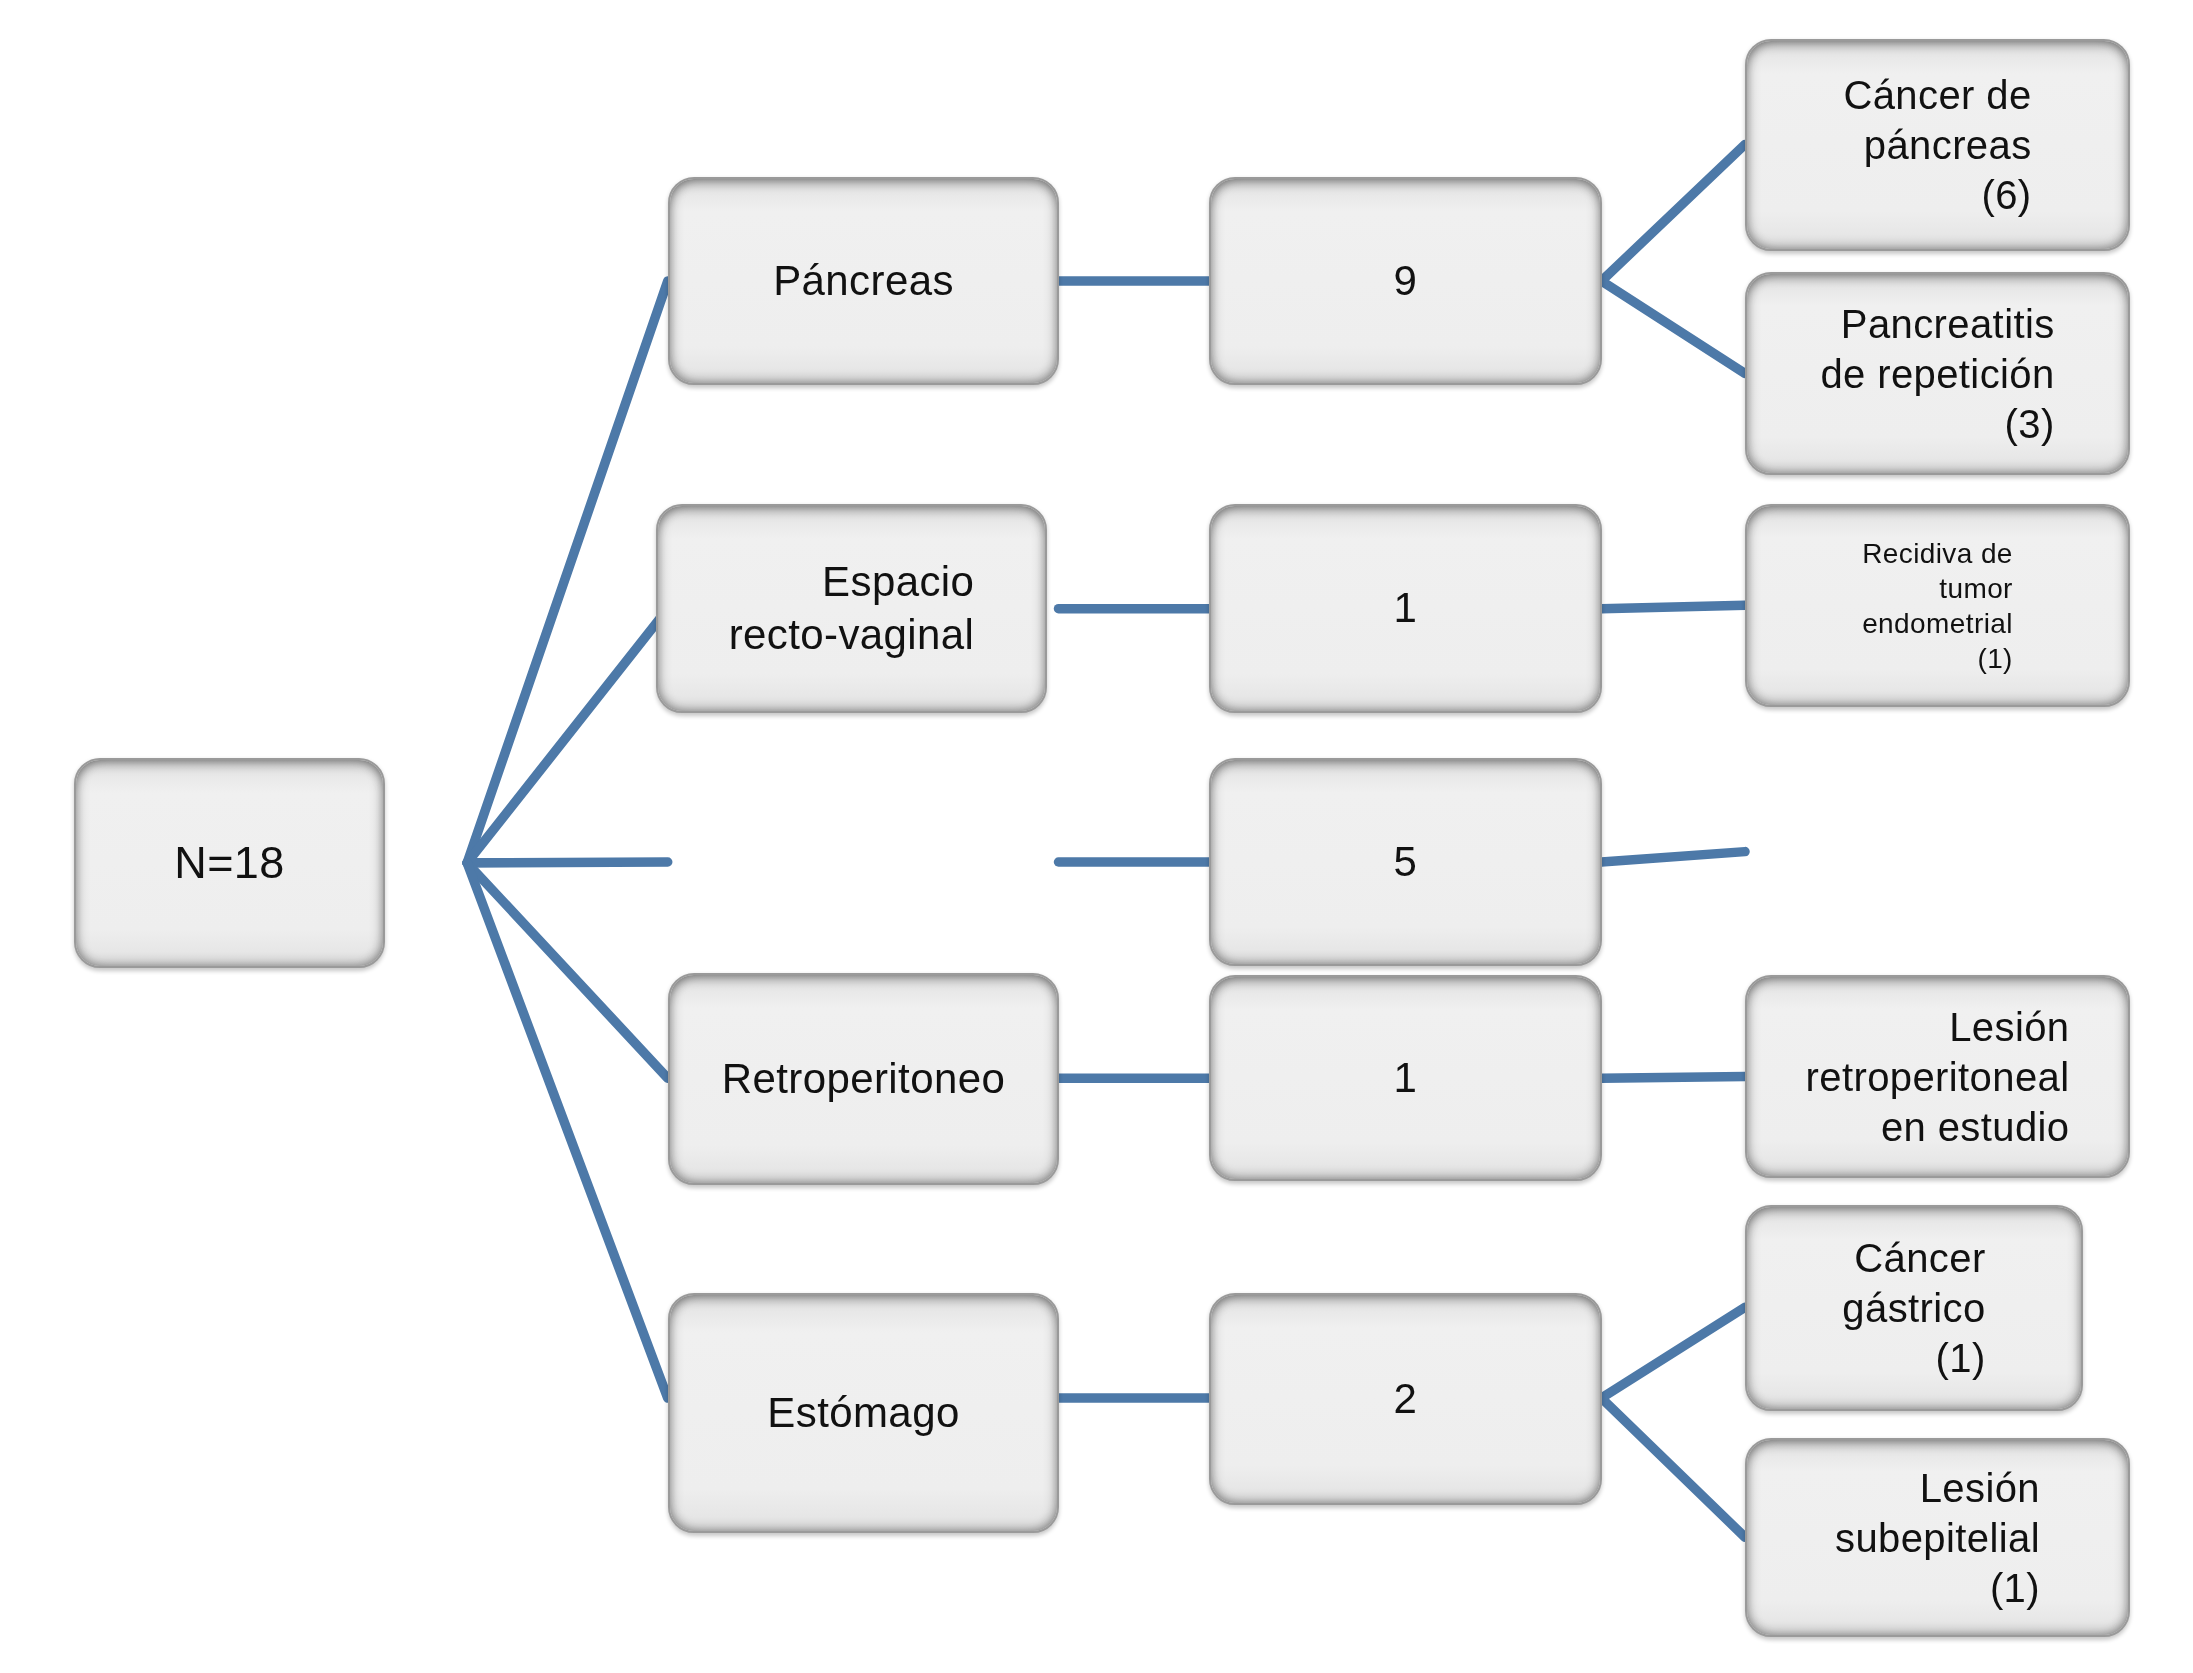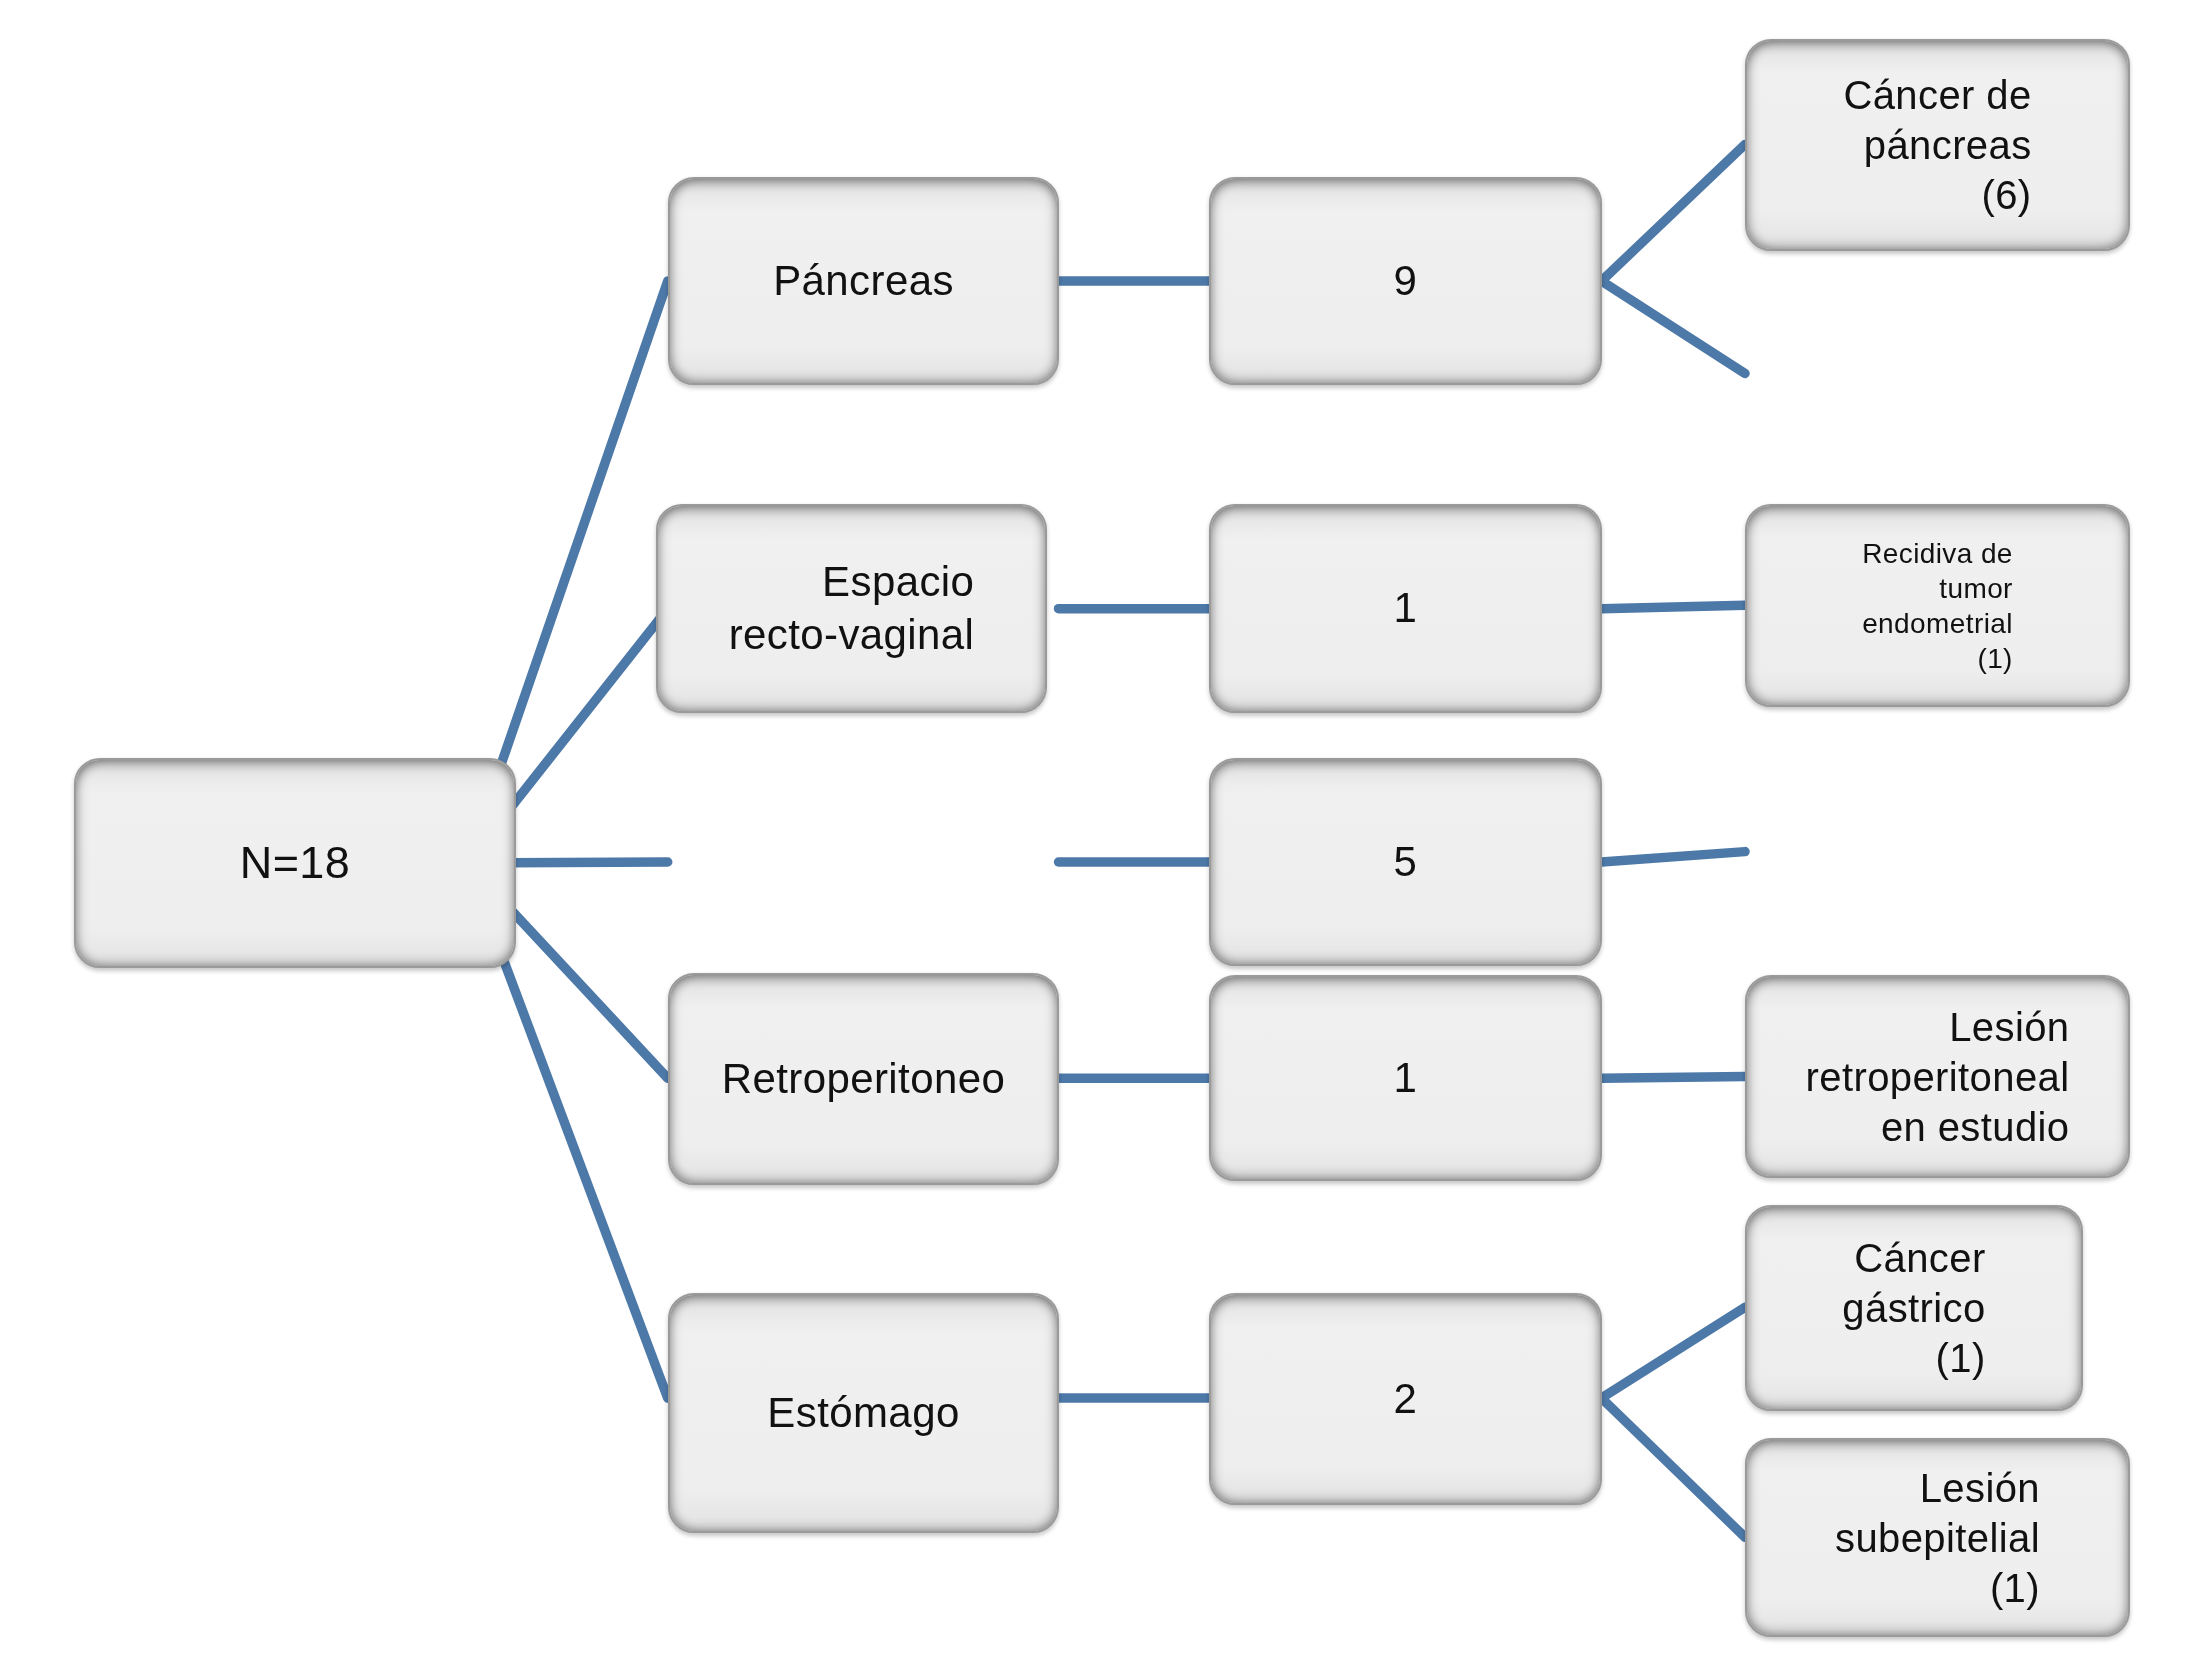--- a/index.html
+++ b/index.html
@@ -81,21 +81,21 @@
 
     <line class="connector" x1="1852" y1="325" x2="2018" y2="167"></line>
     <line class="connector" x1="1852" y1="325" x2="2018" y2="432"></line>
     <line class="connector" x1="1852" y1="704" x2="2018" y2="700"></line>
     <line class="connector" x1="1852" y1="997" x2="2018" y2="985"></line>
     <line class="connector" x1="1852" y1="1247" x2="2018" y2="1245"></line>
     <line class="connector" x1="1852" y1="1617" x2="2018" y2="1512"></line>
     <line class="connector" x1="1852" y1="1617" x2="2018" y2="1778"></line>
   </svg>
 
-  <div class="box root" style="left:74px; top:758px; width:442px; height:210px;">
+  <div class="box root" style="left:74px; top:758px; width:311px; height:210px;">
     <span class="lbl">N=18</span>
   </div>
 
   <div class="box cat" style="left:668px; top:177px; width:391px; height:208px;">
     <span class="lbl">Páncreas</span>
   </div>
   <div class="box cat" style="left:656px; top:504px; width:391px; height:209px;">
     <span class="lbl">Espacio
 recto-vaginal</span>
   </div>
@@ -120,20 +120,25 @@
   </div>
   <div class="box count" style="left:1209px; top:1293px; width:393px; height:212px;">
     <span class="lbl">2</span>
   </div>
 
   <div class="box leaf" style="left:1745px; top:39px; width:385px; height:212px;">
     <span class="lbl">Cáncer de
 páncreas
 (6)</span>
   </div>
+  <div class="box leaf" style="left:1745px; top:272px; width:385px; height:203px;">
+    <span class="lbl">Pancreatitis
+de repetición
+(3)</span>
+  </div>
   <div class="box leaf mid" style="left:1745px; top:504px; width:385px; height:203px;">
     <span class="lbl">Recidiva de
 tumor
 endometrial
 (1)</span>
   </div>
   <div class="box leaf" style="left:1745px; top:975px; width:385px; height:203px;">
     <span class="lbl">Lesión
 retroperitoneal
 en estudio</span>

